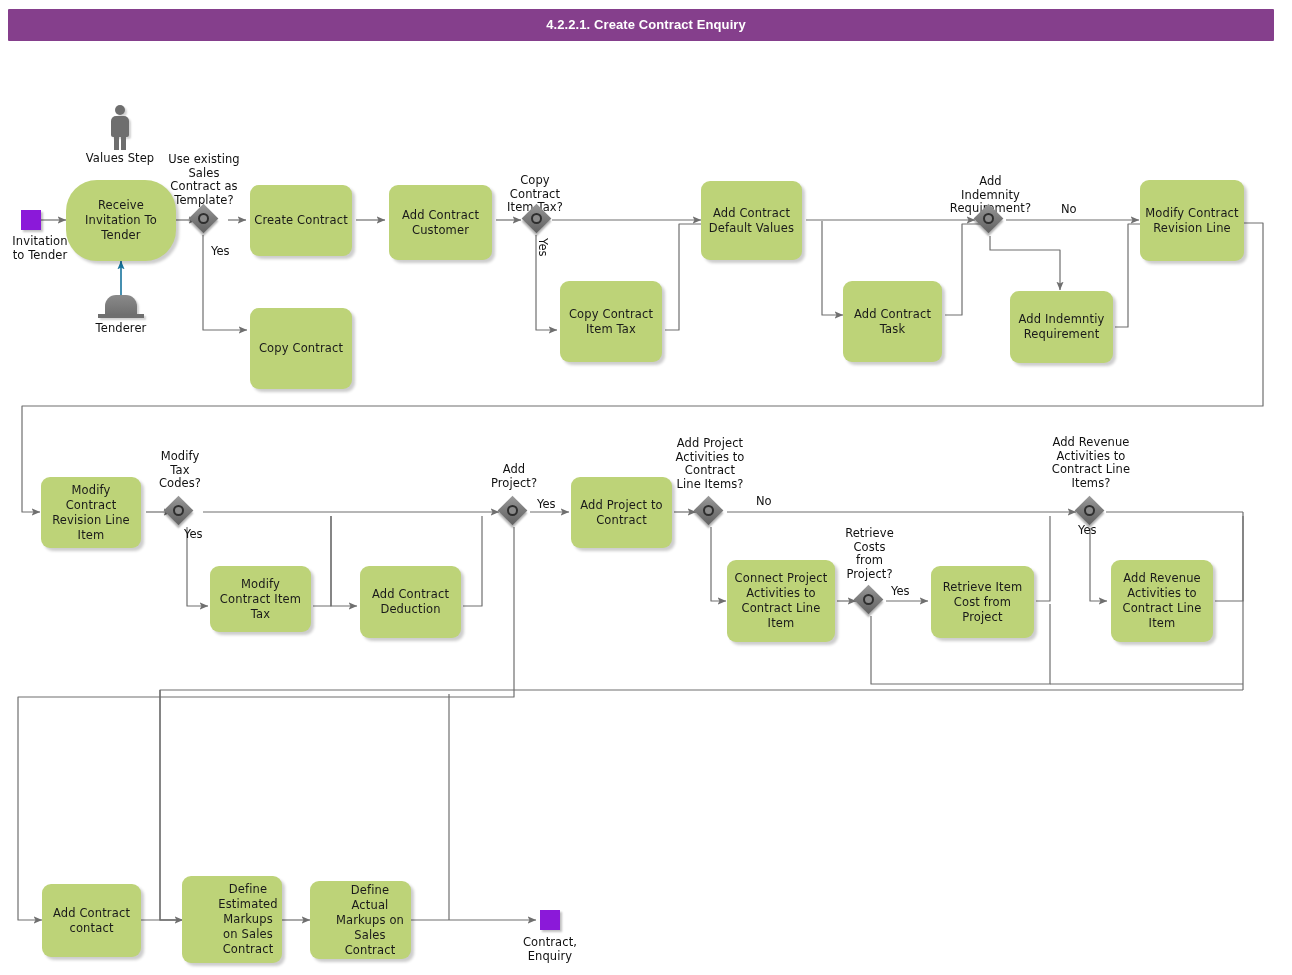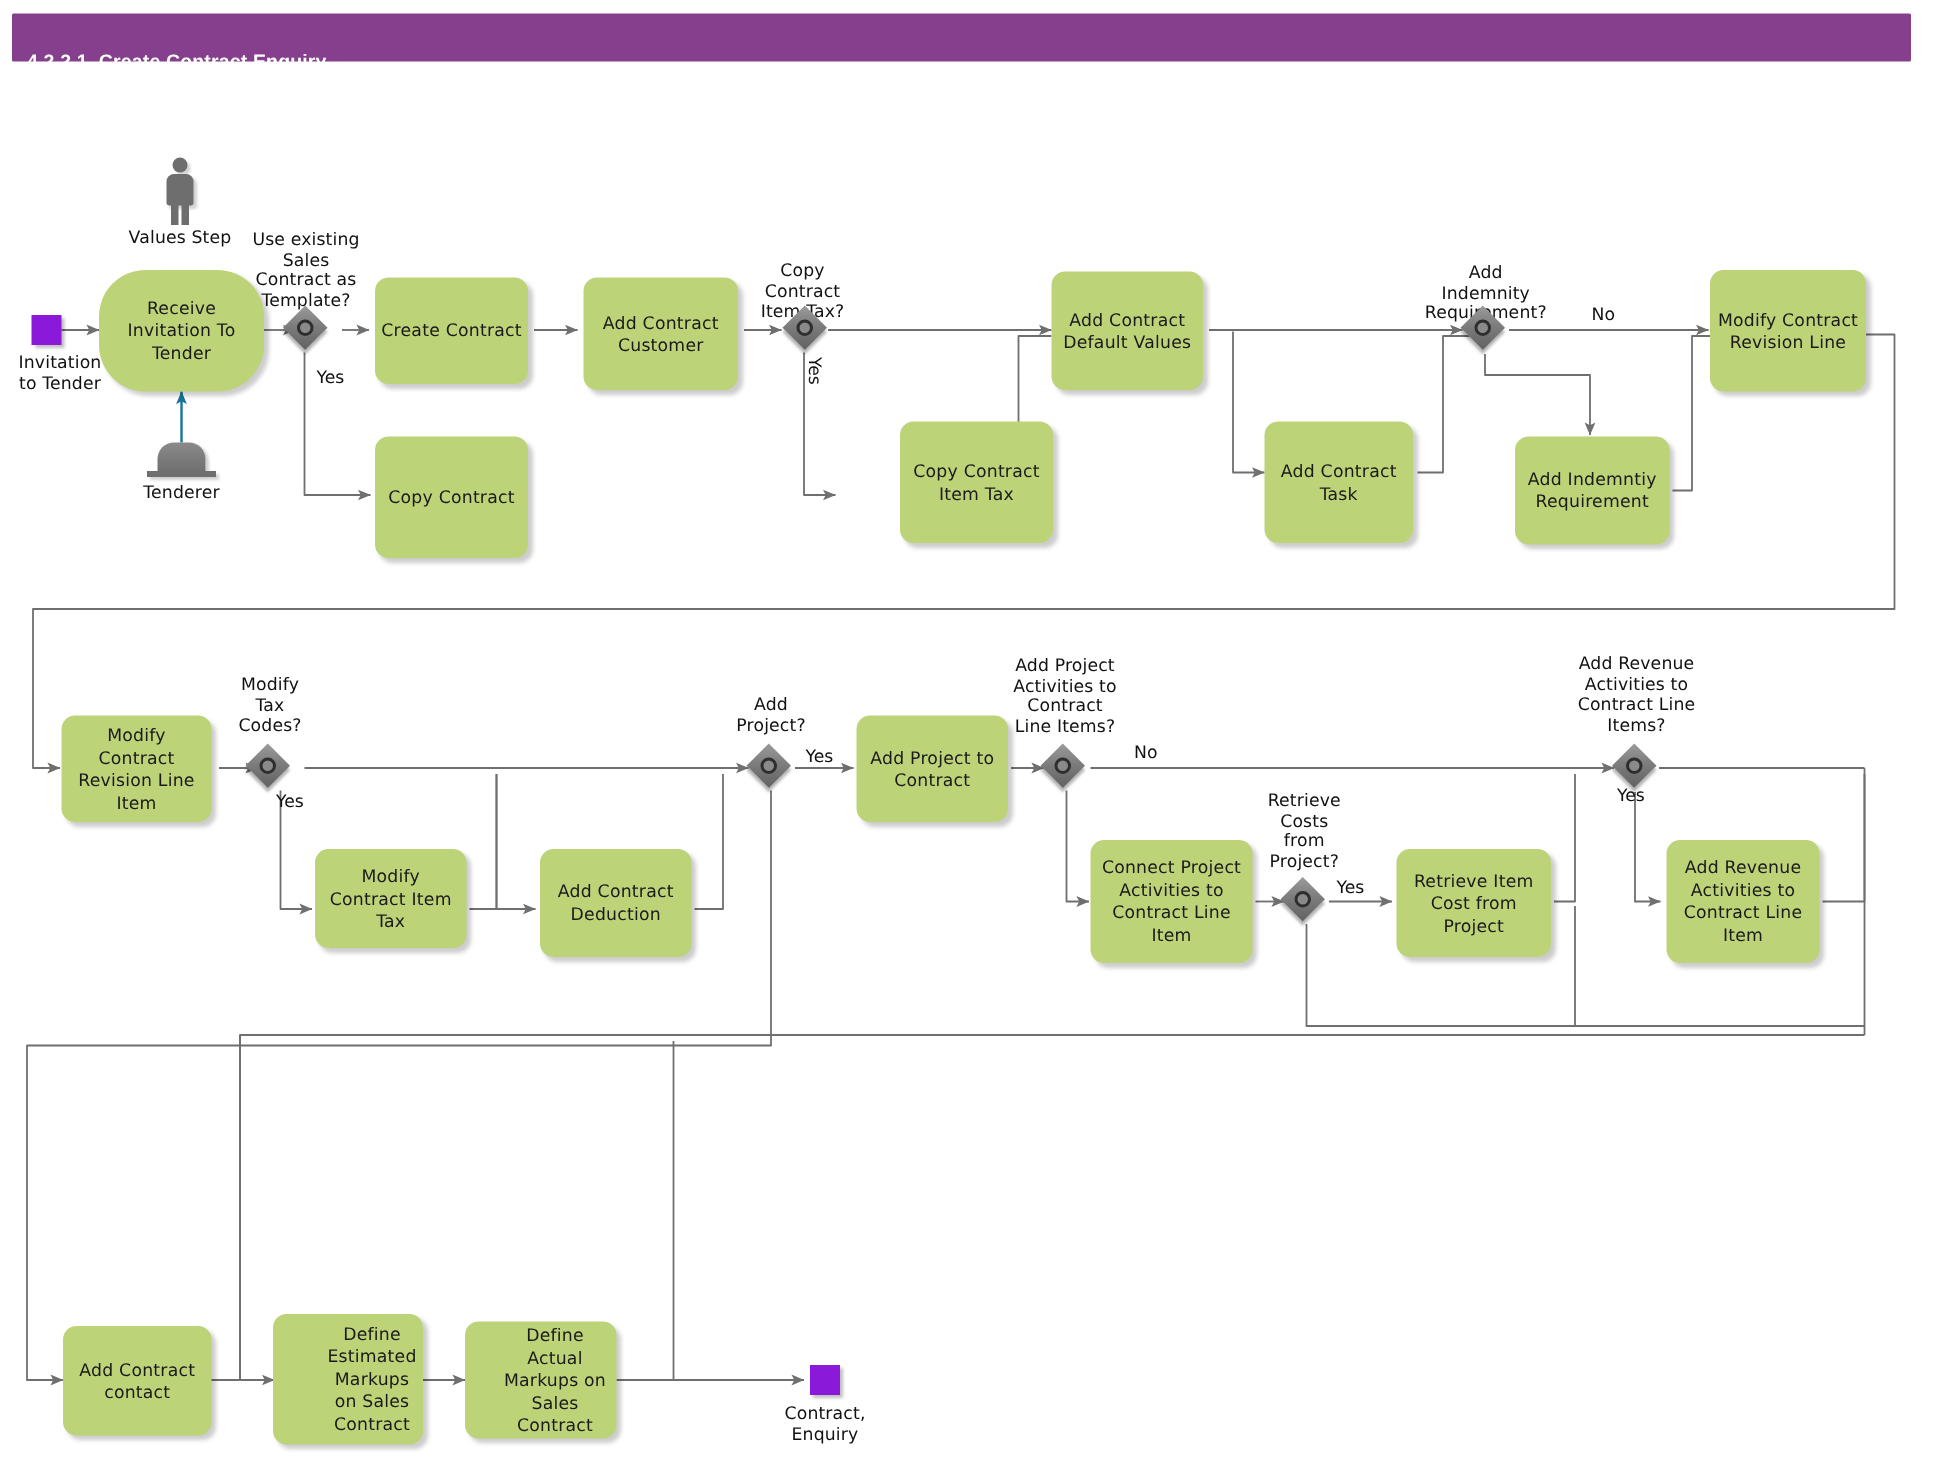--- a/index.html
+++ b/index.html
@@ -24,22 +24,22 @@
     top: 9px;
     width: 1266px;
     height: 32px;
     background: #853F8C;
     border-radius: 1px;
   }
   #title-bar .title-text {
     position: absolute;
     left: 0;
     right: 0;
-    top: 24px;
-    text-align: left;
+    top: 8px;
+    text-align: center;
     color: #ffffff;
     font-size: 13px;
     font-weight: bold;
     font-family: "Liberation Sans", sans-serif;
     letter-spacing: 0.1px;
     margin-left: 10px;
   }
   
   #wires {
     position: absolute;
@@ -298,39 +298,39 @@
 Template?</div>
   <div class="gateway" style="left:190px; top:205px;">
     <div class="diamond"></div>
       <div class="gw-ring"></div>
   </div>
   <div class="flow-label" style="left:211px; top:245px;">Yes</div>
 
   <div class="task" style="left:250px; top:185px; width:102px; height:71px;">
     <span class="task-label">Create Contract</span>
   </div>
-  <div class="task" style="left:250px; top:291px; width:102px; height:81px;">
+  <div class="task" style="left:250px; top:308px; width:102px; height:81px;">
     <span class="task-label">Copy Contract</span>
   </div>
 
   <div class="task" style="left:389px; top:185px; width:103px; height:75px;">
     <span class="task-label">Add Contract
 Customer</span>
   </div>
 
   <div class="free-label" style="left:487px; top:174px; width:96px;">Copy
 Contract
 Item Tax?</div>
   <div class="gateway" style="left:523px; top:205px;">
     <div class="diamond"></div>
       <div class="gw-ring"></div>
   </div>
   <div class="flow-label rot" style="left:549px; top:238px;">Yes</div>
 
-  <div class="task" style="left:560px; top:281px; width:102px; height:81px;margin-left:40px;">
+  <div class="task" style="left:560px; top:281px; width:102px; height:81px;">
     <span class="task-label">Copy Contract
 Item Tax</span>
   </div>
 
   <div class="task" style="left:701px; top:181px; width:101px; height:79px;">
     <span class="task-label">Add Contract
 Default Values</span>
   </div>
 
   <div class="task" style="left:843px; top:281px; width:99px; height:81px;">

